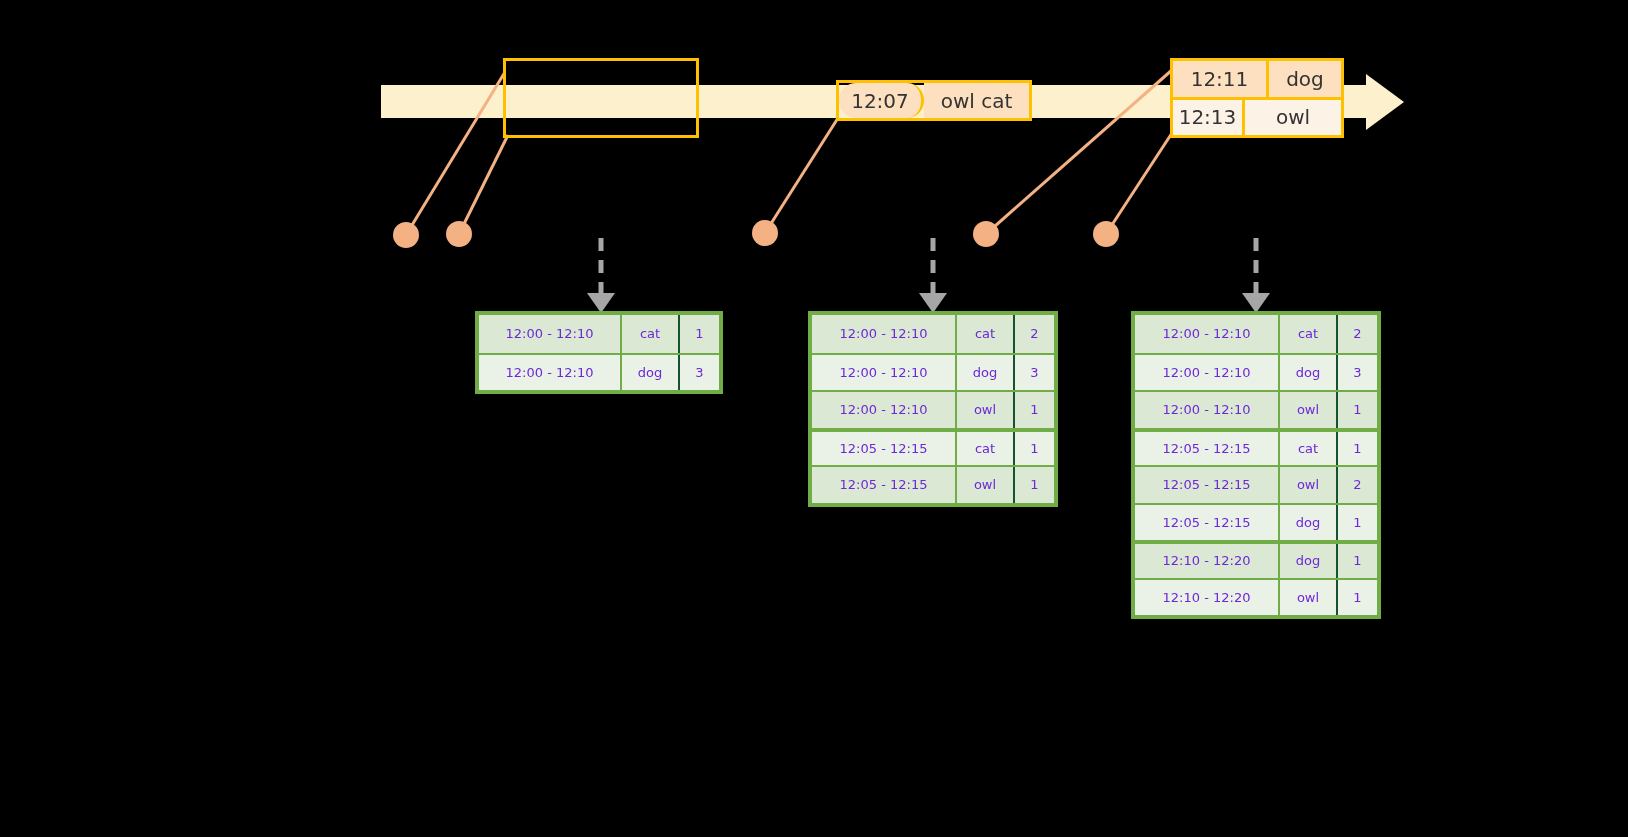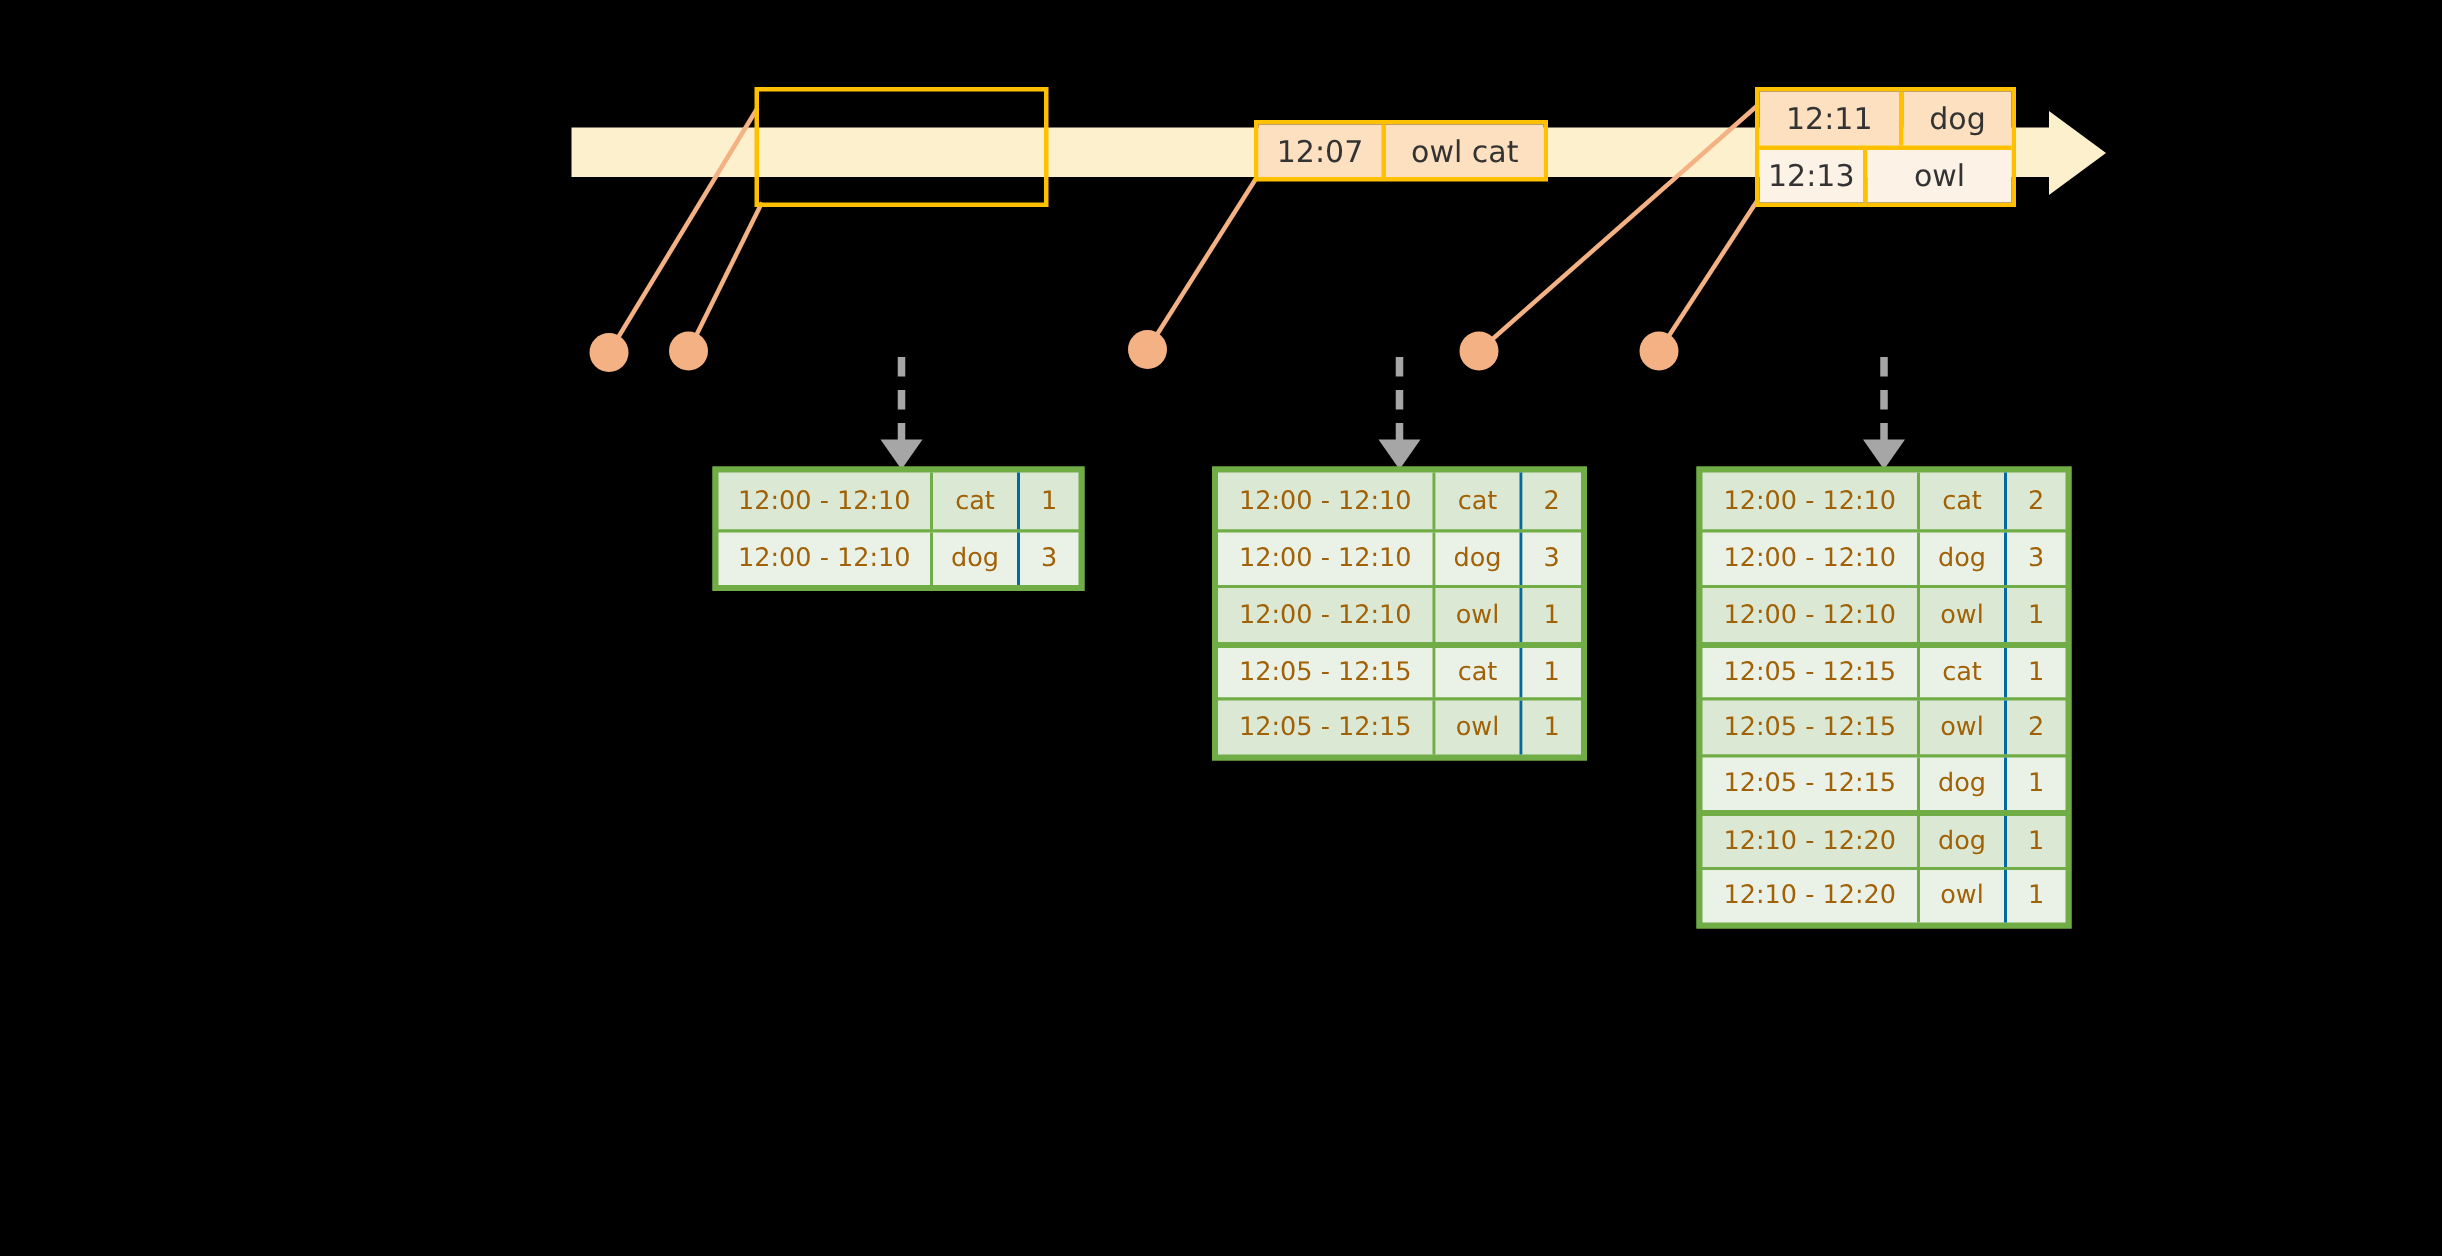--- a/index.html
+++ b/index.html
@@ -26,23 +26,23 @@
   .shade-b .evt-time,.shade-b .evt-words{background:#fdf2e6;}
 
   
   .res-table{position:absolute;border:4px solid #70ad47;box-sizing:border-box;
              display:flex;flex-direction:column;background:#70ad47;}
   .res-row{display:flex;height:37.5px;box-sizing:border-box;}
   .res-row.grp{border-top:4px solid #70ad47;}
   .res-row.nogrp{border-top:2px solid #70ad47;}
   .res-row:first-child{border-top:none;}
   .res-cell{box-sizing:border-box;display:flex;align-items:center;
-            justify-content:center;font-size:17px;color:#a16207;}
+            justify-content:center;font-size:13px;color:#6d28d9;}
   .res-win{border-right:2px solid #70ad47;}
-  .res-key{border-right:2px solid #0369a1;text-align:right;}
+  .res-key{border-right:2px solid #14532d;text-align:right;}
   .rz-a .res-cell{background:#dbe8d3;}
   .rz-b .res-cell{background:#eaf1e6;}
 </style>
 </head>
 <body>
 
 <div id="stage">
 
   <div class="timeline-bar" style="left:381px;top:85px;width:985px;height:33px;"></div>
   <div class="timeline-head" style="left:1366px;top:74px;border-top:28px solid transparent;
@@ -74,21 +74,21 @@
       <polygon points="919,293 947,293 933,313"></polygon>
       <polygon points="1242,293 1270,293 1256,313"></polygon>
     </g>
   </svg>
 
   <div class="evt-box" style="left:503px;top:58px;width:196px;height:80px;">
   </div>
 
   <div class="evt-box" style="left:836px;top:80px;width:196px;height:41px;">
     <div class="evt-row shade-a">
-      <div class="evt-time" style="width:85px;">12:07</div>
+      <div class="evt-time" style="width:85px;border-radius:17px;">12:07</div>
       <div class="evt-words">owl cat</div>
     </div>
   </div>
 
   <div class="evt-box" style="left:1170px;top:58px;width:174px;height:80px;">
     <div class="evt-row shade-a">
       <div class="evt-time" style="width:96px;">12:11</div>
       <div class="evt-words">dog</div>
     </div>
     <div class="evt-row shade-b">

